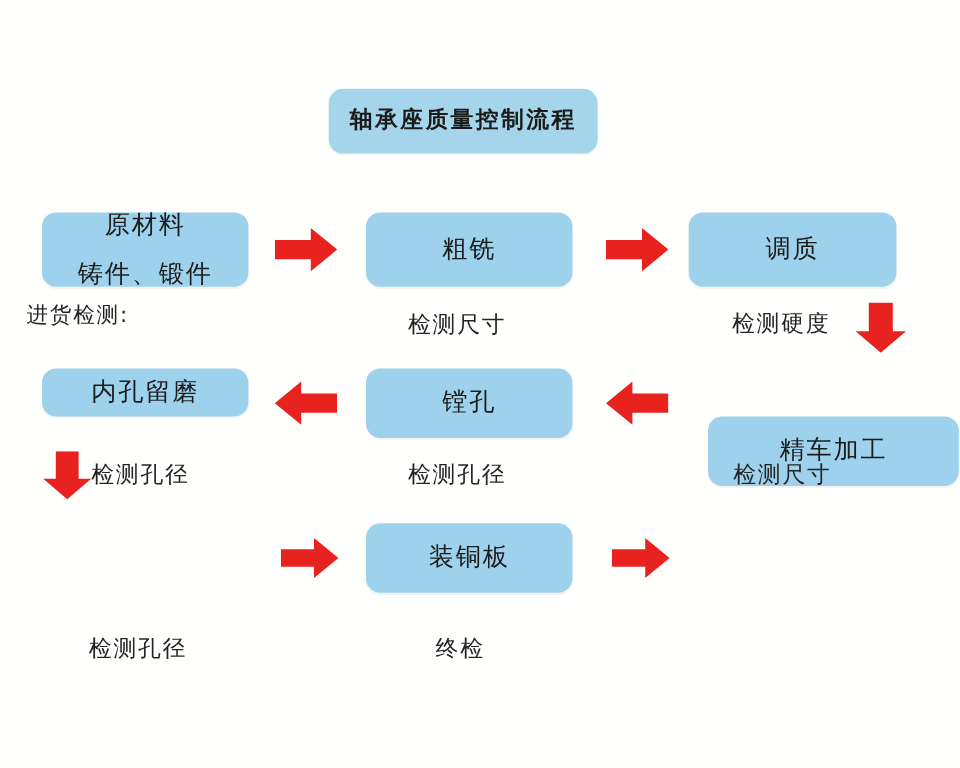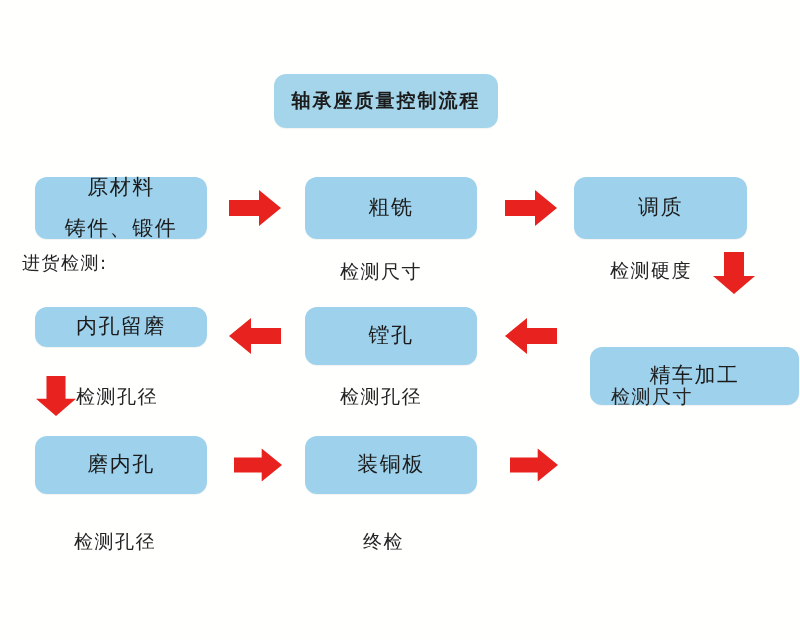--- a/index.html
+++ b/index.html
@@ -165,23 +165,20 @@
   </div>
 
   <div class="caption" style="left:340px; top:385px;">
     <span>检测孔径</span>
   </div>
 
   <div class="caption" style="left:611px; top:385px;">
     <span>检测尺寸</span>
   </div>
 
-  <div class="box" style="left:35px; top:436px; width:172px; height:58px;">
-    <span class="line">磨内孔</span>
-  </div>
 
   <div class="box" style="left:305px; top:436px; width:172px; height:58px;">
     <span class="line">装铜板</span>
   </div>
 
 
   <div class="arrow" style="left:234px; top:447px;">
     <svg width="48" height="36" viewBox="0 0 52 36" aria-hidden="true">
       <polygon points="0,10 30,10 30,0 52,18 30,36 30,26 0,26" fill="#e8231f"></polygon>
     </svg>

